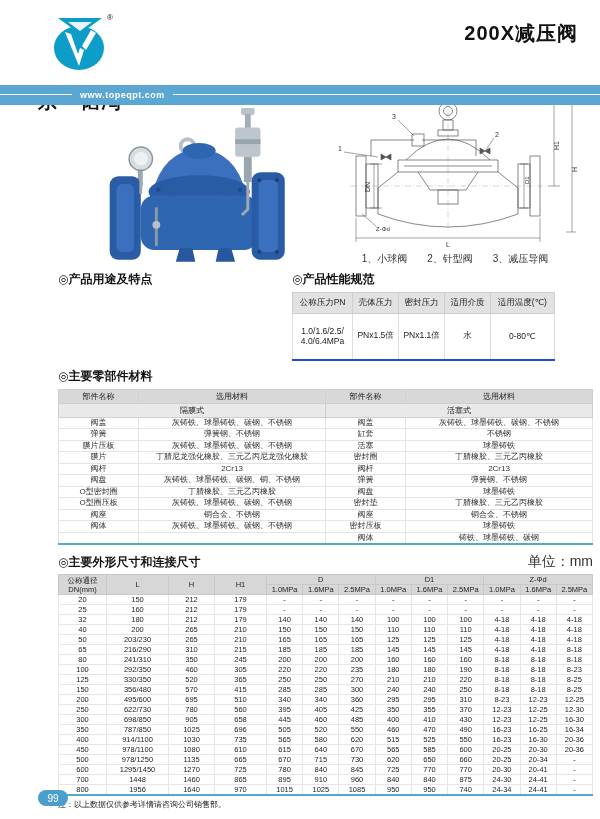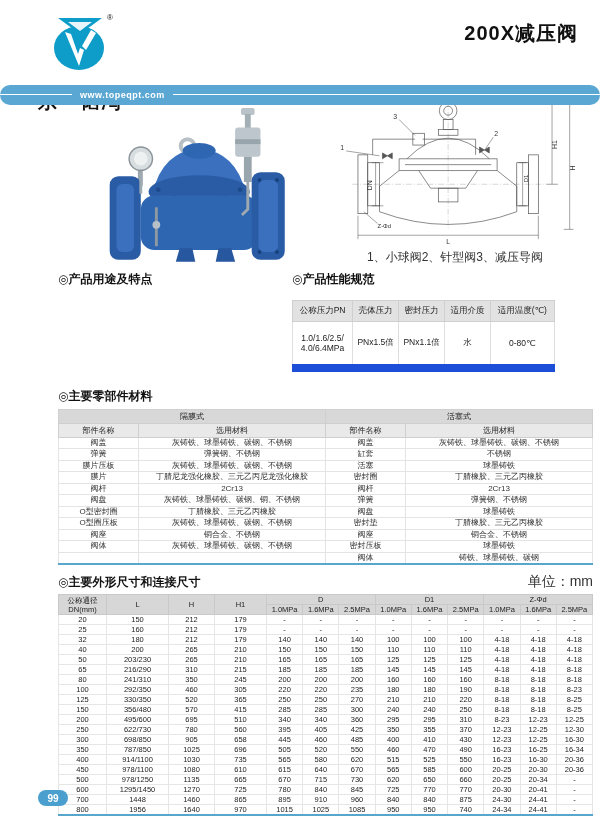--- a/index.html
+++ b/index.html
@@ -8,66 +8,66 @@
   .page { width:600px; height:819px; position:relative; background:#fff; overflow:hidden; }
 
   
   .hdr { height:85px; position:relative; }
   .brand { position:absolute; left:38px; top:10px; width:84px; text-align:center; }
   .brand svg { display:block; margin:0 auto; }
   .brand-name { font-size:19px; font-weight:bold; letter-spacing:2px; color:#111; margin-top:17px; white-space:nowrap; }
   .doc-title { position:absolute; right:22px; top:20px; font-size:20px; font-weight:bold; color:#111; letter-spacing:1px; }
 
   
-  .band { position:absolute; top:85px; left:0; width:100%; height:20px; background:#5aa7d3;border-radius:10px; }
+  .band { position:absolute; top:85px; left:0; width:100%; height:20px; background:#5aa7d3; }
   .band-line { position:absolute; left:0; right:0; top:9px; height:1px; background:#fff; }
   .band-url { position:absolute; left:72px; top:0; height:20px; line-height:20px; background:#5aa7d3; padding:0 8px; color:#fff; font-size:9px; font-weight:bold; letter-spacing:.5px; }
 
   main { padding:0 7px 0 58px; }
 
   
   .media-row { display:flex; margin-top:13px; height:168px; }
   .photo-box { width:214px; margin-left:40px; }
   .photo-box svg { width:100%; height:100%; }
   .diagram-box { width:258px; margin-left:14px; display:flex; flex-direction:column; }
   .diagram-box svg { flex:1; width:100%; }
-  .diagram-caption { font-size:12px; color:#333; display:flex; justify-content:center; padding:2px 0 0 0; }
+  .diagram-caption { font-size:10px; color:#333; display:flex; justify-content:center; gap:20px; padding:2px 0 0 0; }
 
   
   .info-row { display:flex; margin-top:5px; align-items:flex-start; }
   .sec-title { font-size:12px; font-weight:bold; color:#111; }
   .features { width:224px; }
   .features p { font-size:8.5px; line-height:1.6; text-indent:2em; margin-top:3px; color:#333; }
   .perf { flex:1; margin-left:10px; margin-right:38px; }
-  .perf table { width:100%; border-collapse:collapse; margin-top:12px; border-bottom:8px solid #1d4ed8; }
+  .perf table { width:100%; border-collapse:collapse; margin-top:4px; border-bottom:2px solid #1d4ed8; }
   .perf th { background:#e2e2e2; font-weight:normal; font-size:8.5px; padding:4px 1px; border:1px solid #cfcfcf; }
   .perf td { font-size:8.5px; text-align:center; height:46px; border:1px solid #dedede; white-space:pre-line; }
 
   
-  .materials { margin-top:16px; }
+  .materials { margin-top:7px; }
   .mat-table { width:100%; border-collapse:collapse; margin-top:4px; border-bottom:2px solid #58a6cc; }
   .mat-table th { font-weight:normal; font-size:8px; padding:1px 0; border:1px solid #cfcfcf; }
   .mat-table thead tr:nth-child(1) th { background:#d8d8d8; }
   .mat-table thead tr:nth-child(2) th { background:#e9e9e9; }
   .mat-table td { font-size:8px; line-height:8.5px; padding:1px 6px; text-align:center; border:1px solid #e4e4e4; color:#333; }
   .mat-table col.c-name { width:15%; }
   .mat-table col.c-mat  { width:35%; }
 
   
   .dims { margin-top:8px; }
   .dims-head { display:flex; justify-content:space-between; align-items:flex-end; }
   .unit { font-size:14px; color:#333; }
   .dims-table { width:100%; border-collapse:collapse; margin-top:3px; border-bottom:2px solid #58a6cc; table-layout:fixed; }
   .dims-table th { background:#d7d7d7; font-weight:normal; font-size:7.5px; line-height:9px; border:1px solid #c9c9c9; white-space:pre-line; padding:0; }
   .dims-table td { font-size:7.5px; line-height:8px; padding:.5px 0; text-align:center; border:1px solid #e6e6e6; color:#222; }
   .dims-table col.c-dn { width:48px; } .dims-table col.c-l { width:62px; }
   .dims-table col.c-h { width:46px; }  .dims-table col.c-h1 { width:52px; }
   .note { font-size:8px; margin-top:3px; color:#222; }
 
-  .page-badge { position:absolute; left:38px; bottom:13px; background:#4b9fce; color:#fff; font-size:10px; font-weight:bold; width:30px; height:16px; border-radius:8px; display:flex; align-items:center; justify-content:center; }
+  .page-badge { position:absolute; left:38px; bottom:13px; background:#4b9fce; color:#fff; font-size:10px; font-weight:normal; width:30px; height:16px; border-radius:8px; display:flex; align-items:center; justify-content:center; }
 
   svg text { font-family:"Liberation Sans","DejaVu Sans",sans-serif; }
 </style>
 </head>
 <body>
 
 <div class="page">
 
   <header class="hdr">
     <div class="brand">
@@ -251,28 +251,28 @@
       <h2 class="sec-title">◎主要零部件材料</h2>
       <table class="mat-table">
         <colgroup>
           <col class="c-name">
             <col class="c-mat">
             <col class="c-name">
             <col class="c-mat">
         </colgroup>
         <thead>
           <tr>
-            <th colspan="2">隔膜式</th>
-            <th colspan="2">活塞式</th>
-          </tr>
-          <tr>
             <th>部件名称</th>
             <th>选用材料</th>
             <th>部件名称</th>
             <th>选用材料</th>
+          </tr>
+          <tr>
+            <th colspan="2">隔膜式</th>
+            <th colspan="2">活塞式</th>
           </tr>
         </thead>
         <tbody>
             <tr>
               <td>阀盖</td>
               <td>灰铸铁、球墨铸铁、碳钢、不锈钢</td>
               <td>阀盖</td>
               <td>灰铸铁、球墨铸铁、碳钢、不锈钢</td>
             </tr>
             <tr>

